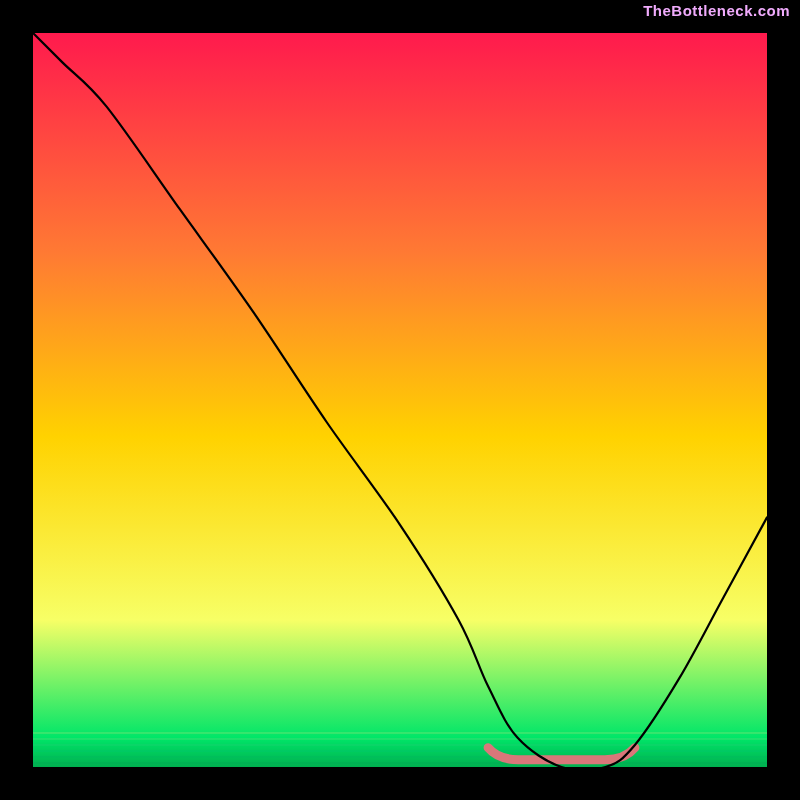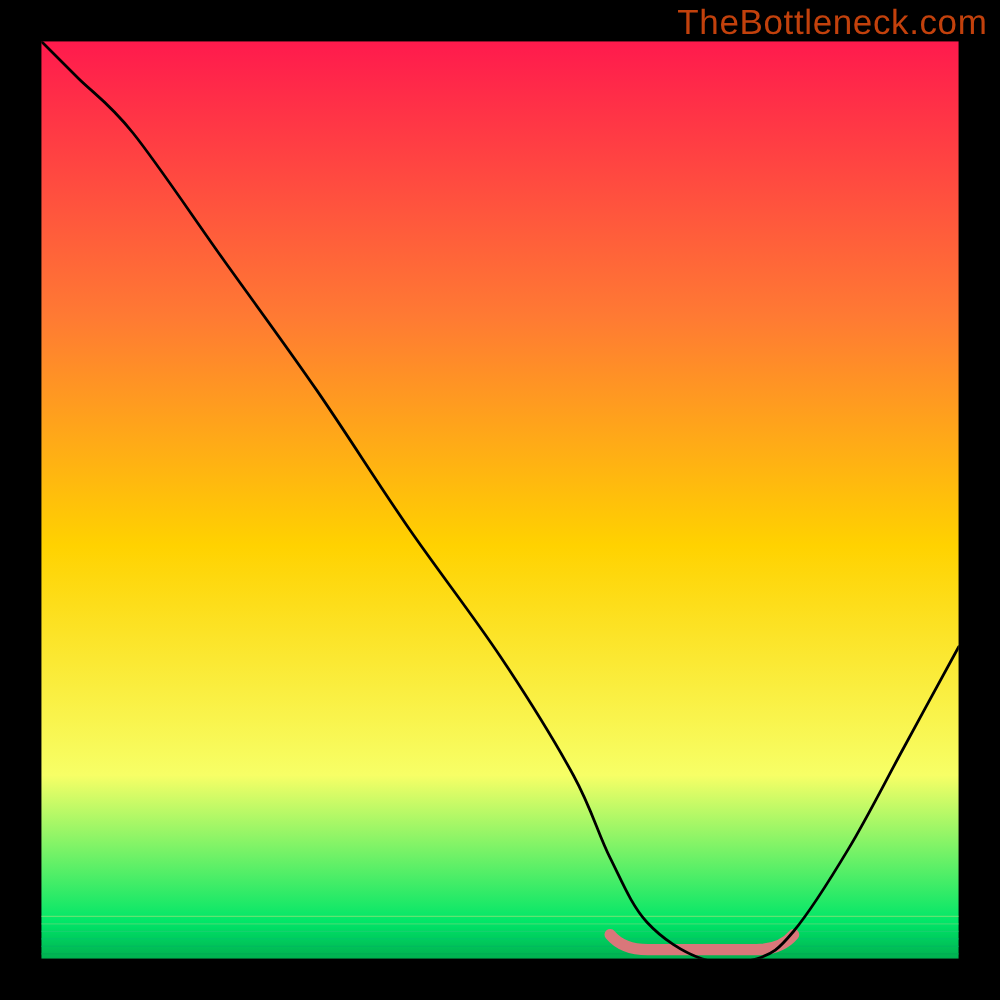--- a/index.html
+++ b/index.html
@@ -14,23 +14,23 @@
   .frame {
     position: relative;
     width: 800px;
     height: 800px;
     background: #000;
   }
   .watermark {
     position: absolute;
     top: 2px;
     right: 10px;
-    color: #c2410c;
-    font-size: 28px;
-    font-weight: 400;
+    color: #f0abfc;
+    font-size: 15px;
+    font-weight: 700;
     letter-spacing: 0.5px;
     user-select: none;
   }
   
   .plot {
     position: absolute;
     left: 33px;
     top: 33px;
     width: 734px;   
     height: 734px;

